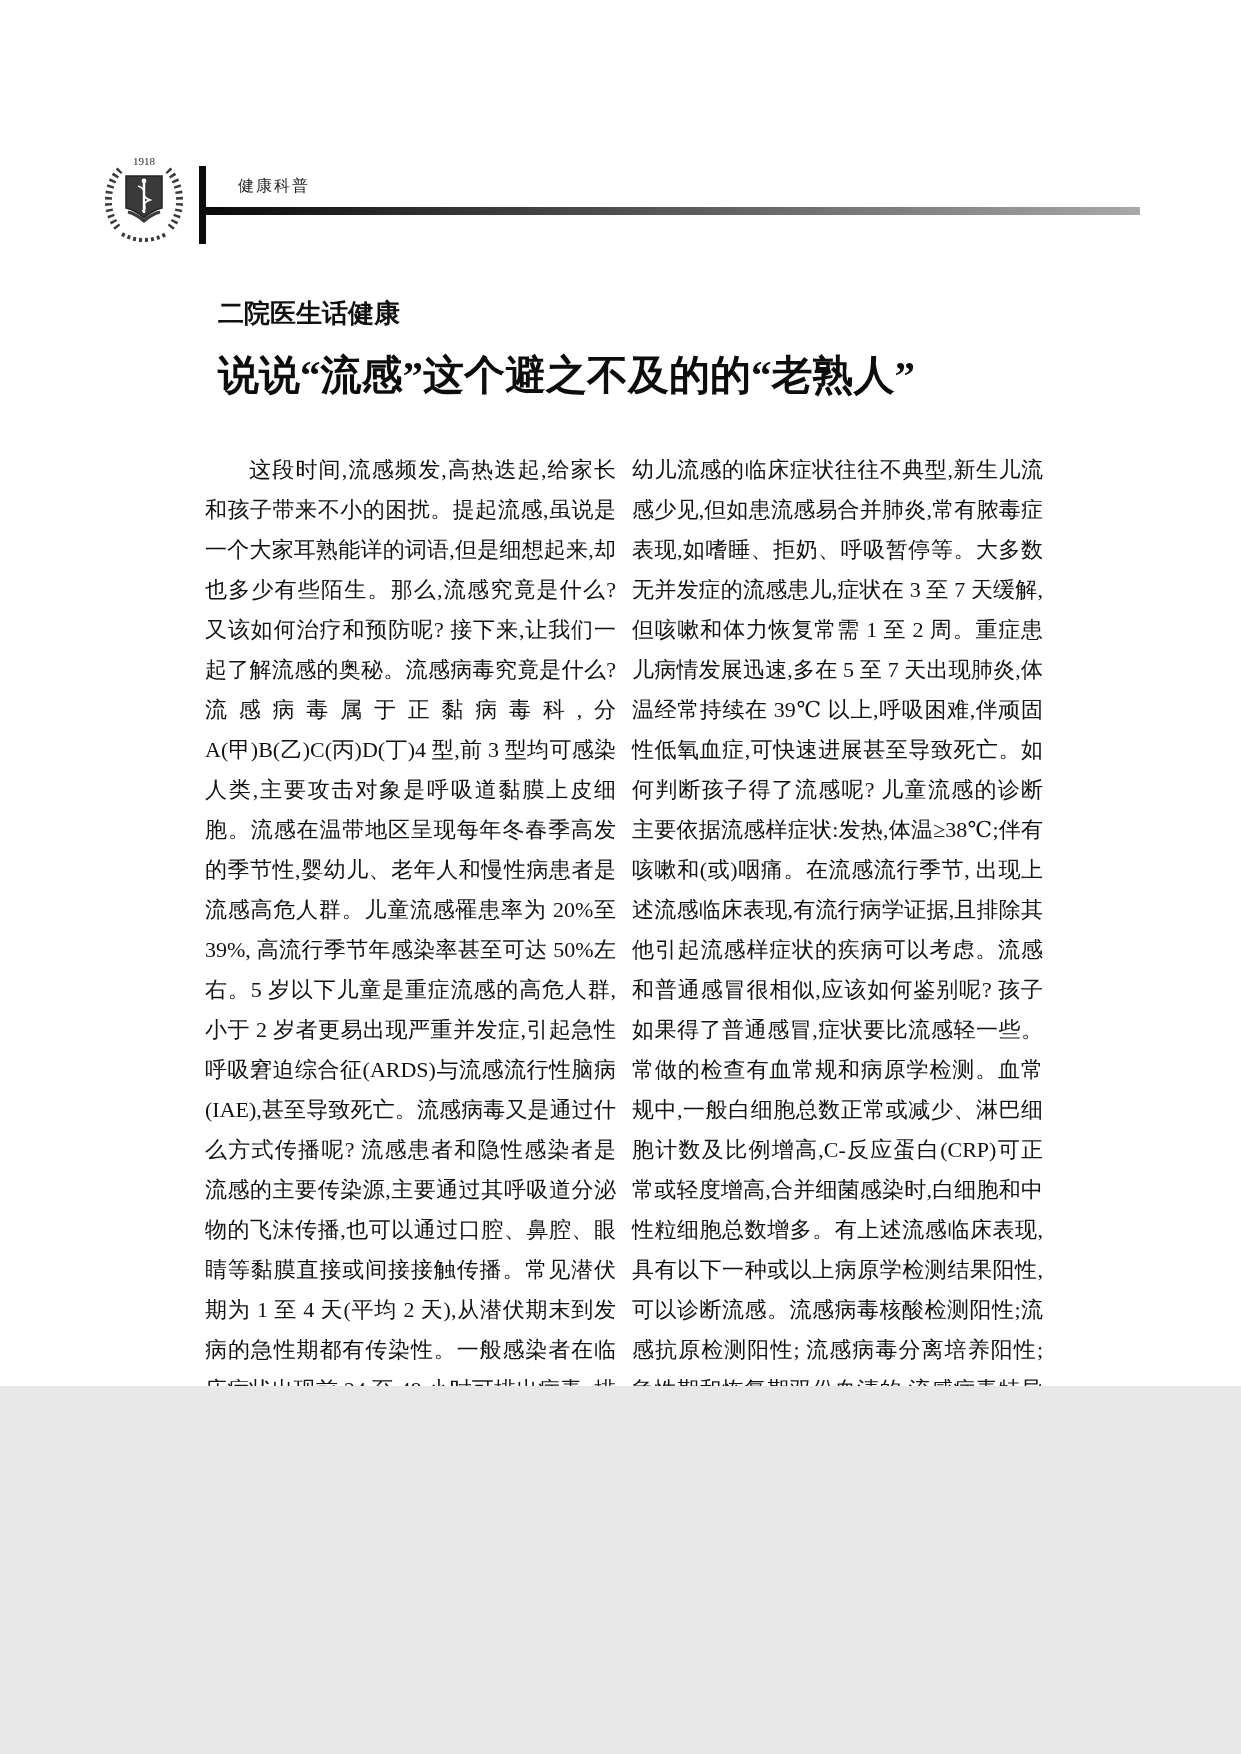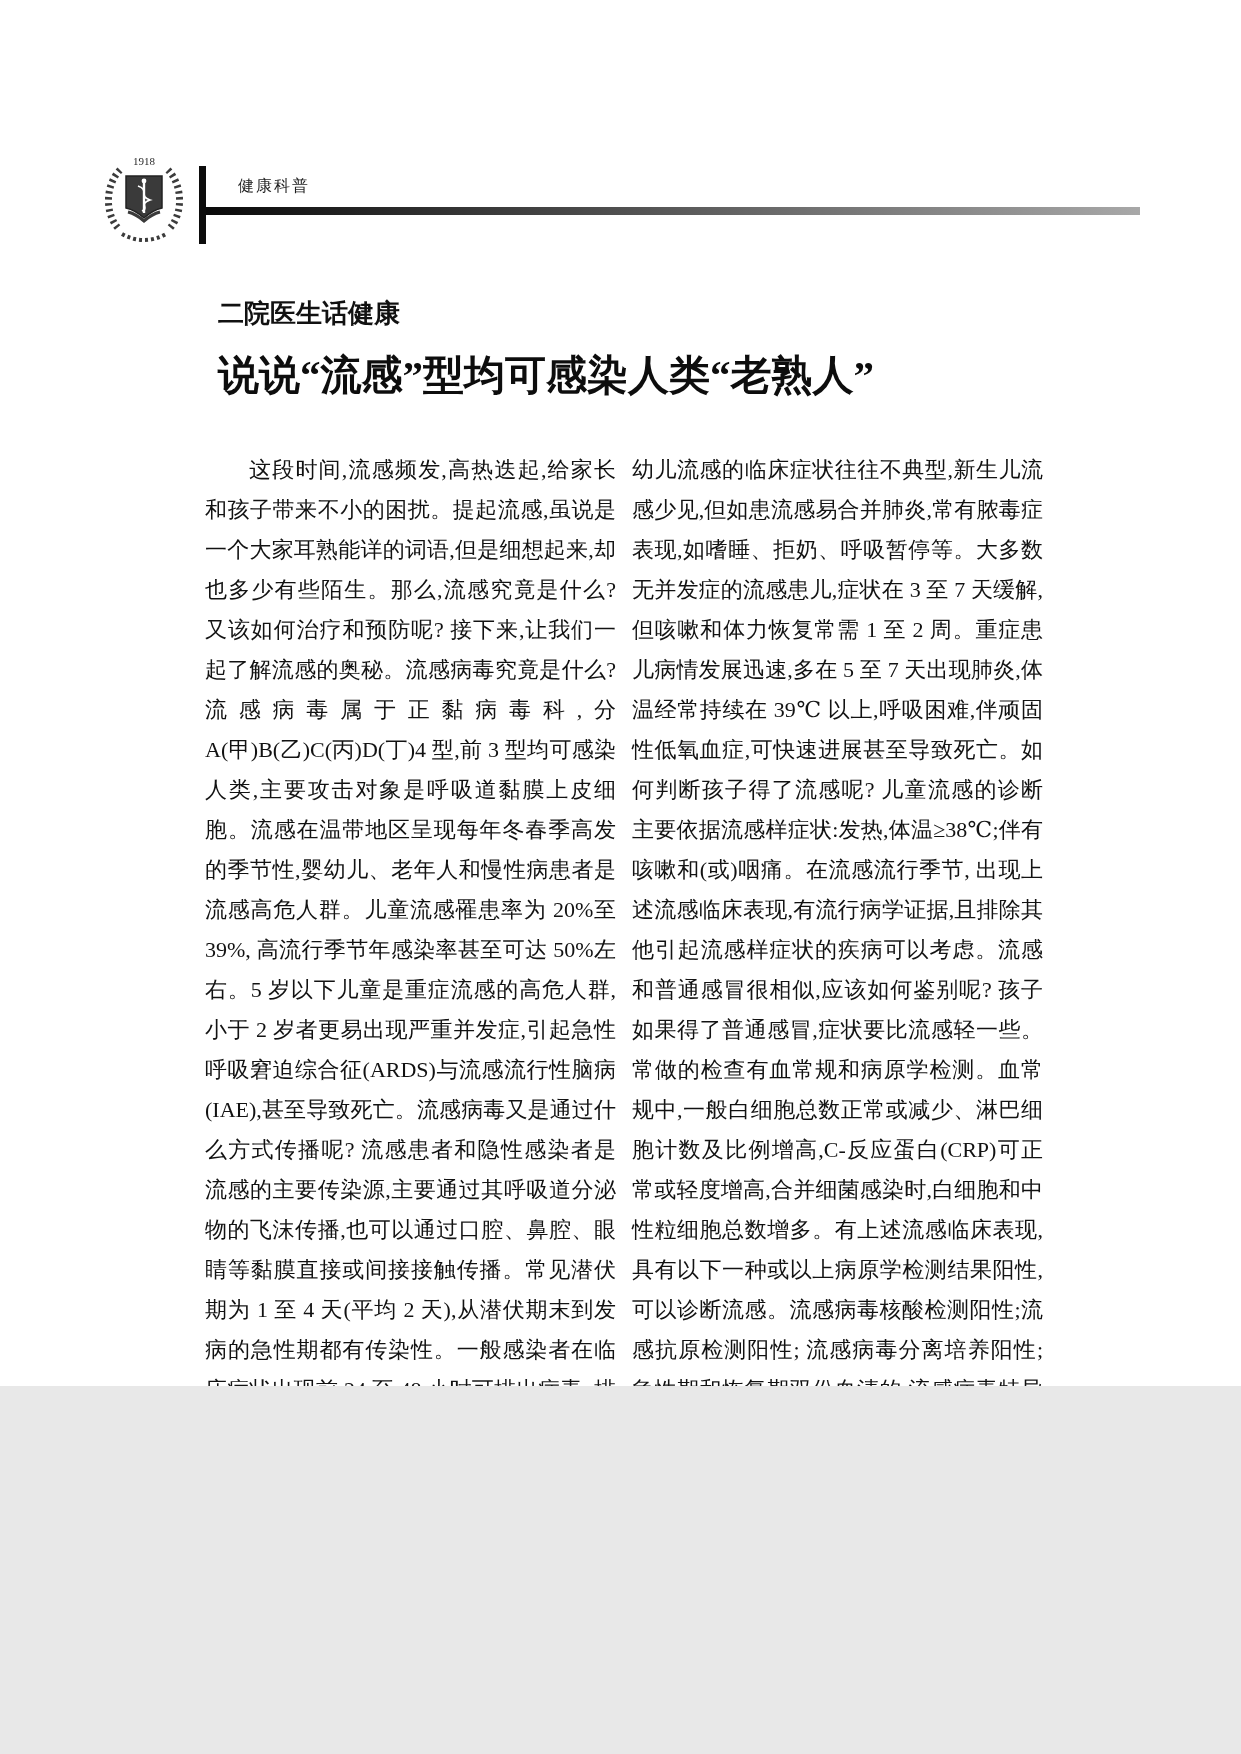--- a/index.html
+++ b/index.html
@@ -104,21 +104,21 @@
 
       <path d="M30,62 Q38,64 46,71 Q54,64 62,62" fill="none" stroke="#3a3a3a" stroke-width="3"></path>
     </svg>
   </div>
 
   <div class="v-bar"></div>
   <div class="section-label">健康科普</div>
   <div class="h-rule"></div>
 
   <div class="subtitle">二院医生话健康</div>
-  <div class="title">说说“流感”型均可感染人类“老熟人”</div>
+  <div class="title">说说“流感”这个避之不及的的“老熟人”</div>
 
   <div class="body-cols">
     <div class="col first">这段时间,流感频发,高热迭起,给家长和孩子带来不小的困扰。提起流感,虽说是一个大家耳熟能详的词语,但是细想起来,却也多少有些陌生。那么,流感究竟是什么?又该如何治疗和预防呢? 接下来,让我们一起了解流感的奥秘。流感病毒究竟是什么?流感病毒属于正黏病毒科,分 A(甲)B(乙)C(丙)D(丁)4 型,前 3 型均可感染人类,主要攻击对象是呼吸道黏膜上皮细胞。流感在温带地区呈现每年冬春季高发的季节性,婴幼儿、老年人和慢性病患者是流感高危人群。儿童流感罹患率为 20%至 39%, 高流行季节年感染率甚至可达 50%左右。5 岁以下儿童是重症流感的高危人群,小于 2 岁者更易出现严重并发症,引起急性呼吸窘迫综合征(ARDS)与流感流行性脑病(IAE),甚至导致死亡。流感病毒又是通过什么方式传播呢? 流感患者和隐性感染者是流感的主要传染源,主要通过其呼吸道分泌物的飞沫传播,也可以通过口腔、鼻腔、眼睛等黏膜直接或间接接触传播。常见潜伏期为 1 至 4 天(平均 2 天),从潜伏期末到发病的急性期都有传染性。一般感染者在临床症状出现前 24 至 48 小时可排出病毒, 排毒量在感染后 0.5 至 1 天显著增加,在发病后 24 小时内达到高峰。成人和较大孩子一般持续排毒 3 至 8 天(平均 5 天),小孩子排毒时间更长,在小不点孩子中长期排毒很常见(1 至 3 周)。孩子患流感以后有什么表现呢? 一般健康儿童感染流感病毒,可能表现为轻型流感,多突然起病,主要症状为发热,体温可达 39 至 40℃。可有畏寒、寒战,多伴头痛、全身肌肉酸痛、极度乏力、食欲减退等全身症状,常有咳嗽、咽痛、流涕或鼻塞,少部分出现恶心、呕吐、腹泻(乙流)。婴</div>
     <div class="col">幼儿流感的临床症状往往不典型,新生儿流感少见,但如患流感易合并肺炎,常有脓毒症表现,如嗜睡、拒奶、呼吸暂停等。大多数无并发症的流感患儿,症状在 3 至 7 天缓解,但咳嗽和体力恢复常需 1 至 2 周。重症患儿病情发展迅速,多在 5 至 7 天出现肺炎,体温经常持续在 39℃ 以上,呼吸困难,伴顽固性低氧血症,可快速进展甚至导致死亡。如何判断孩子得了流感呢? 儿童流感的诊断主要依据流感样症状:发热,体温≥38℃;伴有咳嗽和(或)咽痛。在流感流行季节, 出现上述流感临床表现,有流行病学证据,且排除其他引起流感样症状的疾病可以考虑。流感和普通感冒很相似,应该如何鉴别呢? 孩子如果得了普通感冒,症状要比流感轻一些。常做的检查有血常规和病原学检测。血常规中,一般白细胞总数正常或减少、淋巴细胞计数及比例增高,C-反应蛋白(CRP)可正常或轻度增高,合并细菌感染时,白细胞和中性粒细胞总数增多。有上述流感临床表现, 具有以下一种或以上病原学检测结果阳性,可以诊断流感。流感病毒核酸检测阳性;流感抗原检测阳性; 流感病毒分离培养阳性;急性期和恢复期双份血清的;流感病毒特异性免疫球蛋白 G(IgG)抗体水平呈 4 倍或 4 倍以上升高。孩子常用的抗流感病毒药物为神经氨酸酶抑制剂,对甲型、乙型流感均有效,包括以下几种:①奥司他韦(胶囊/颗粒)成人剂量每次75mg,每日 2 次。1 岁以下儿童推荐剂量 0~8 月龄,每次 3.0mg/kg,每日 2 次 9~11 月龄,每次 3.5mg/kg,每日 2 次 1 岁及以上年龄儿童推荐剂量体重不足 15kg 者,每次 30mg,每日 2 次体重 15~23kg 者,每次 45mg,每日 2 次体重 23~40kg 者, 每次 60mg, 每日 2 次体重大于</div>
   </div>
 
   <div class="page-box">28</div>
   <div class="footer-brand">河北医大二院</div>
   <div class="footer-rule"></div>
 

